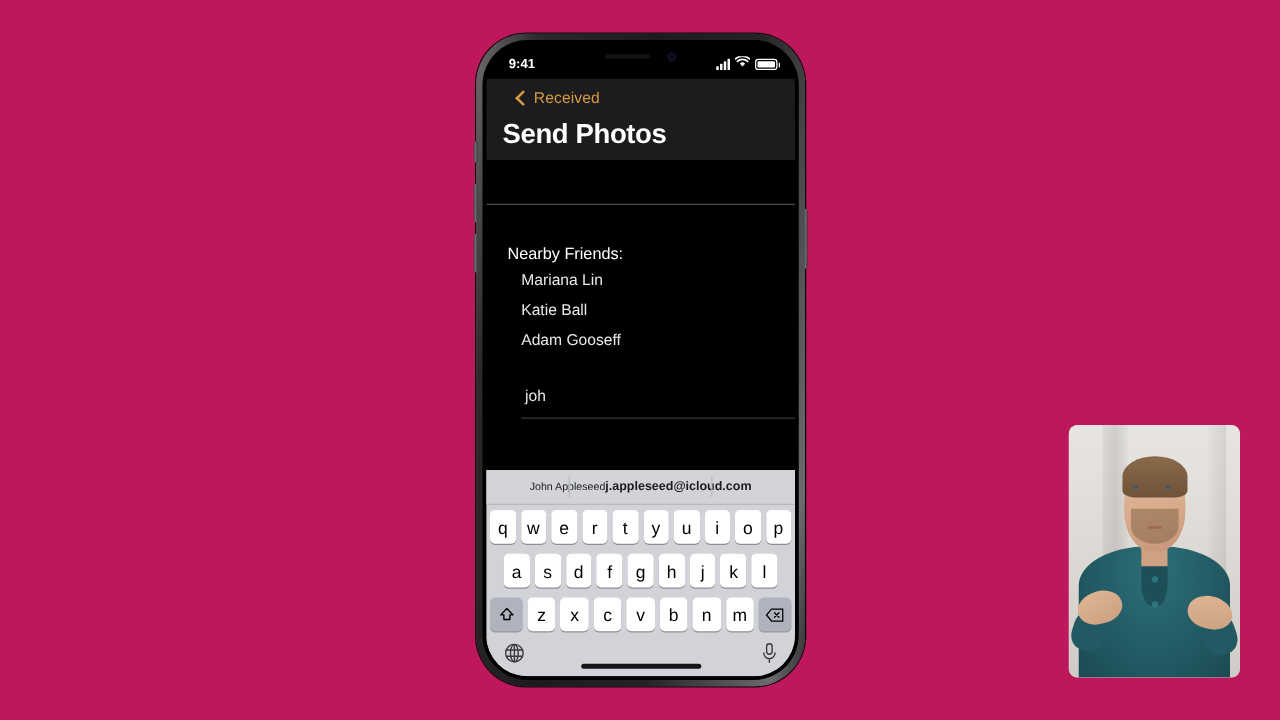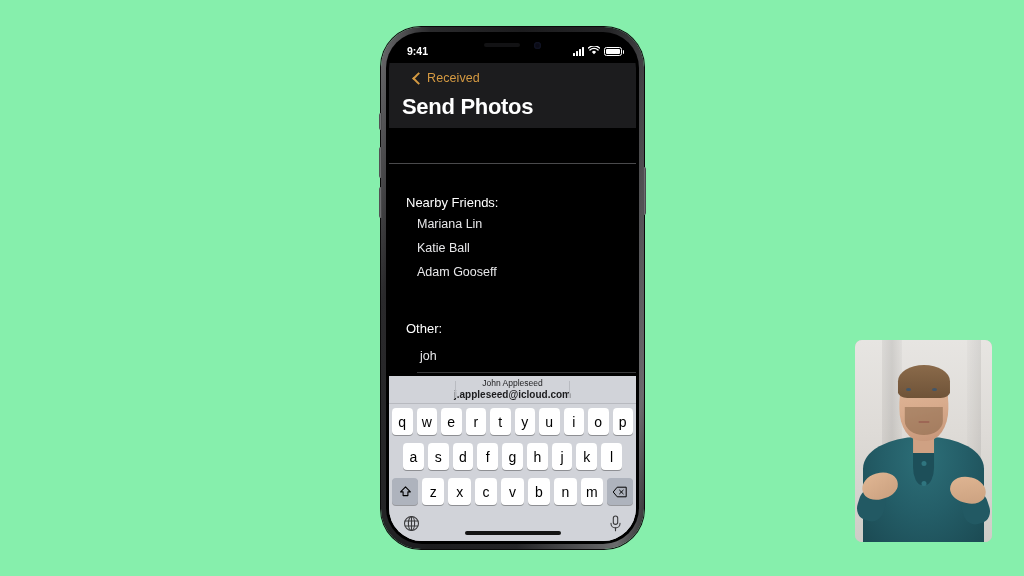--- a/index.html
+++ b/index.html
@@ -2,21 +2,21 @@
 <html><head>
 <meta charset="utf-8">
 <style>
   * { box-sizing: border-box; margin: 0; padding: 0; }
   html, body {
     width: 1024px; height: 576px;
     background: #000;
     overflow: hidden;
     font-family: "Liberation Sans", sans-serif;
   }
-  #stage { position: relative; width: 1024px; height: 576px; background: #86efac; }
+  #stage { position: relative; width: 1024px; height: 576px; background: #be185d; }
 
   
   #phone {
     position: absolute; left: 381px; top: 27px;
     width: 263px; height: 522px;
     border-radius: 40px;
     background: linear-gradient(100deg,#6e6e70 0%,#2a2a2c 14%,#1c1c1e 40%,#242426 64%,#6b6b6d 92%,#2e2e30 100%);
     padding: 5px;
     box-shadow: 0 0 0 1px #0a0a0a;
   }
@@ -90,21 +90,21 @@
   #entry-underline { position: absolute; left: 28px; right: 0px; bottom: 0; height: 1px; background: #3a3a3c; }
 
   
   #keyboard {
     position: absolute; left: 0; right: 0; bottom: 0;
     background: #d1d3d9;
     padding: 0 0 0 0;
     z-index: 20;
   }
   #predictive {
-    height: 28px; display: flex; flex-direction: column;
+    height: 28px; display: flex; flex-direction: row;
     align-items: center; justify-content: center;
     background: #d1d3d9;
     border-bottom: .5px solid #b7b9bf;
     position: relative;
   }
   #predictive::before, #predictive::after {
     content:""; position:absolute; top:5px; bottom:5px; width:1px; background:#b9bbc1;
   }
   #predictive::before { left: 66px; }
   #predictive::after { right: 66px; }
@@ -227,21 +227,20 @@
 
         <div id="content">
           <div class="sec-head">Nearby Friends:</div>
 
           <div class="name-row">Mariana Lin</div>
           <div class="name-row">Katie Ball</div>
           <div class="name-row">Adam Gooseff</div>
 
           <div class="spacer"></div>
 
-          <div class="sec-head">Other:</div>
 
           <div id="entry-row">
             <span id="entry-text">joh</span>
             <span id="entry-underline"></span>
           </div>
         </div>
 
         <div id="keyboard">
 
           <div id="predictive">

